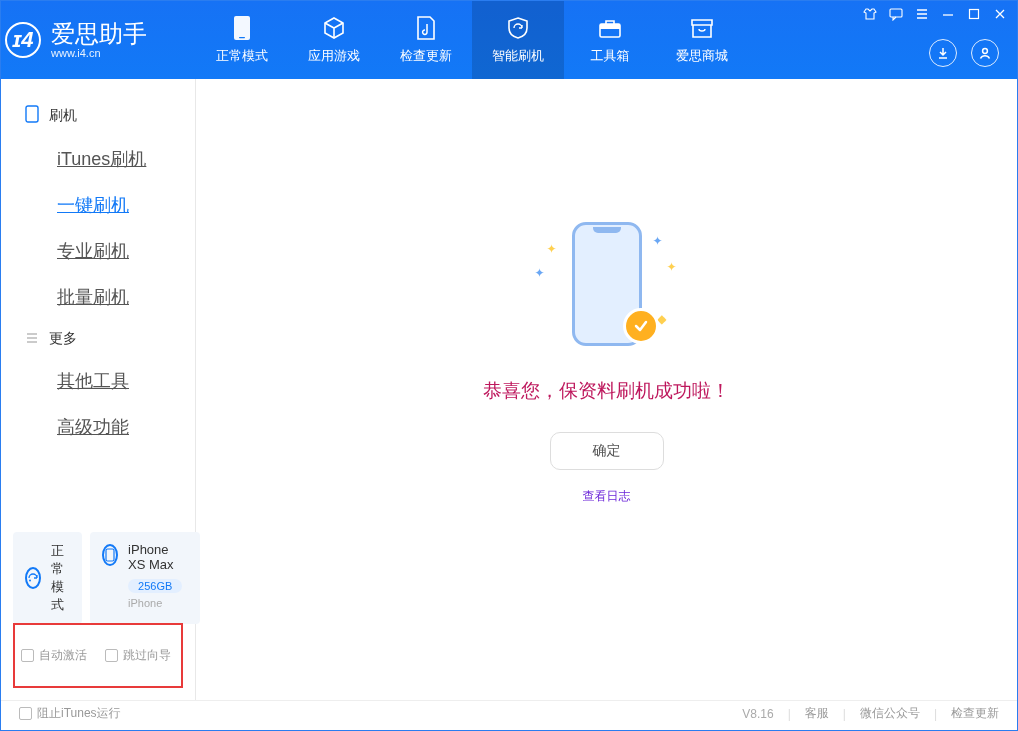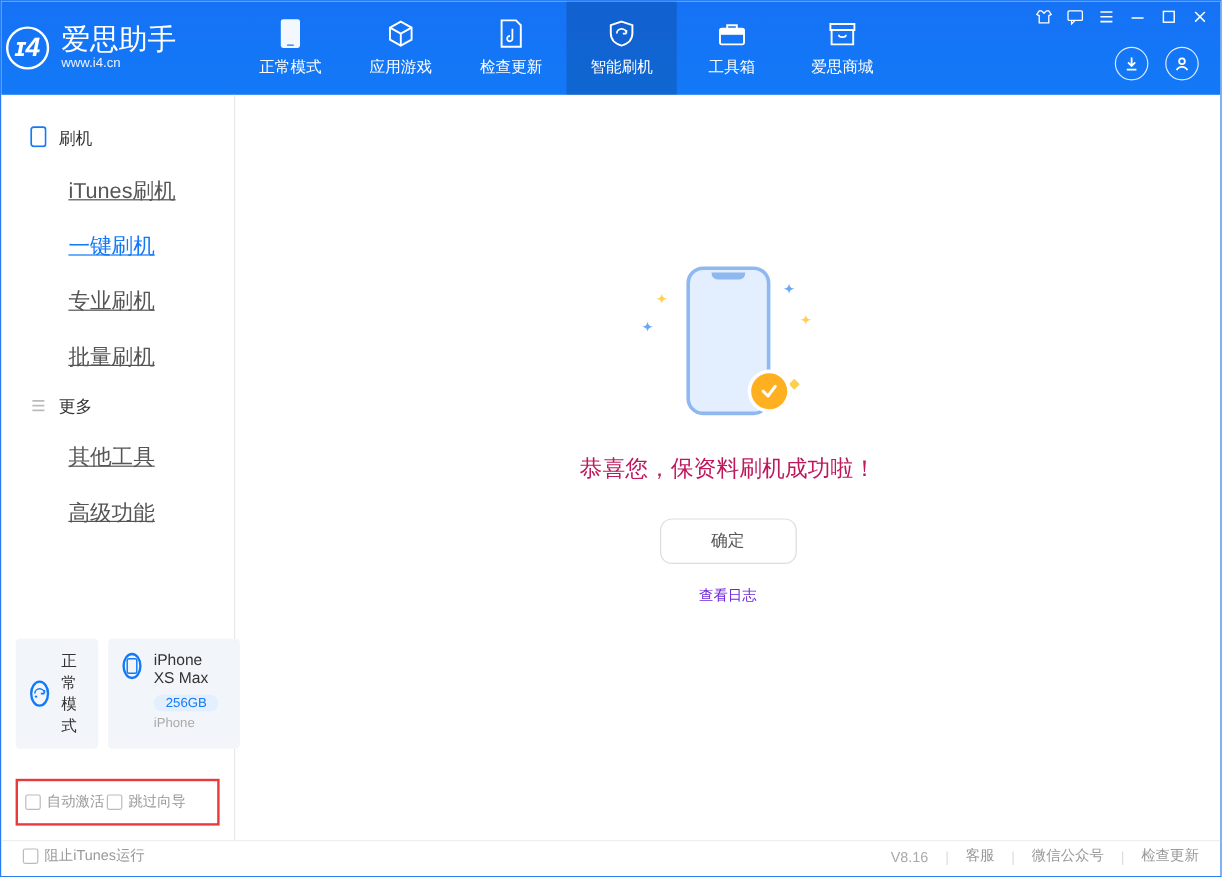--- a/index.html
+++ b/index.html
@@ -34,21 +34,21 @@
   .side-item.active { color: #1279f7; }
   
   .device-cards { position: absolute; bottom: 76px; left: 12px; right: 12px; display: flex; flex-direction: row; gap: 8px; }
   .device-card { background: #f2f6fb; border-radius: 4px; padding: 10px 12px; display: flex; align-items: center; gap: 10px; }
   .mode-icon { width: 22px; height: 22px; border-radius: 50%; border: 2px solid #1279f7; display: flex; align-items: center; justify-content: center; }
   .device-card-title { font-size: 13px; color: #333; font-weight: 500; }
   .device-card .sub { margin-top: 4px; }
   .capacity-badge { display: inline-block; background: #e3efff; color: #1279f7; font-size: 11px; padding: 1px 10px; border-radius: 10px; }
   .device-type { font-size: 11px; color: #aaa; margin-top: 3px; }
   
-  .checkbox-row { position: absolute; bottom: 12px; left: 12px; right: 12px; border: 2px solid #e83a3a; padding: 9px 6px; display: flex; gap: 2px; align-items: center; }
+  .checkbox-row { position: absolute; bottom: 12px; left: 12px; right: 12px; border: 2px solid #e83a3a; padding: 22px 6px; display: flex; gap: 18px; align-items: center; }
   .chk { display: flex; align-items: center; gap: 5px; font-size: 12px; color: #999; cursor: pointer; }
   .chk-box { width: 13px; height: 13px; border: 1px solid #bbb; border-radius: 2px; }
   
   
   .main { flex: 1; display: flex; flex-direction: column; align-items: center; justify-content: center; padding-bottom: 60px; }
   .illustration { width: 180px; height: 140px; position: relative; margin-bottom: 24px; display: flex; align-items: center; justify-content: center; }
   .phone-shape { width: 70px; height: 124px; border: 3px solid #8fb8f0; border-radius: 14px; background: #e3efff; position: relative; }
   .phone-notch { position: absolute; top: 2px; left: 50%; transform: translateX(-50%); width: 28px; height: 6px; background: #8fb8f0; border-radius: 0 0 5px 5px; }
   .check-badge { position: absolute; right: 38px; bottom: 10px; width: 36px; height: 36px; background: #ffb020; border-radius: 50%; display: flex; align-items: center; justify-content: center; color: #fff; font-weight: bold; border: 3px solid #fff; }
   .sparkle { position: absolute; color: #ffd050; font-size: 12px; }

